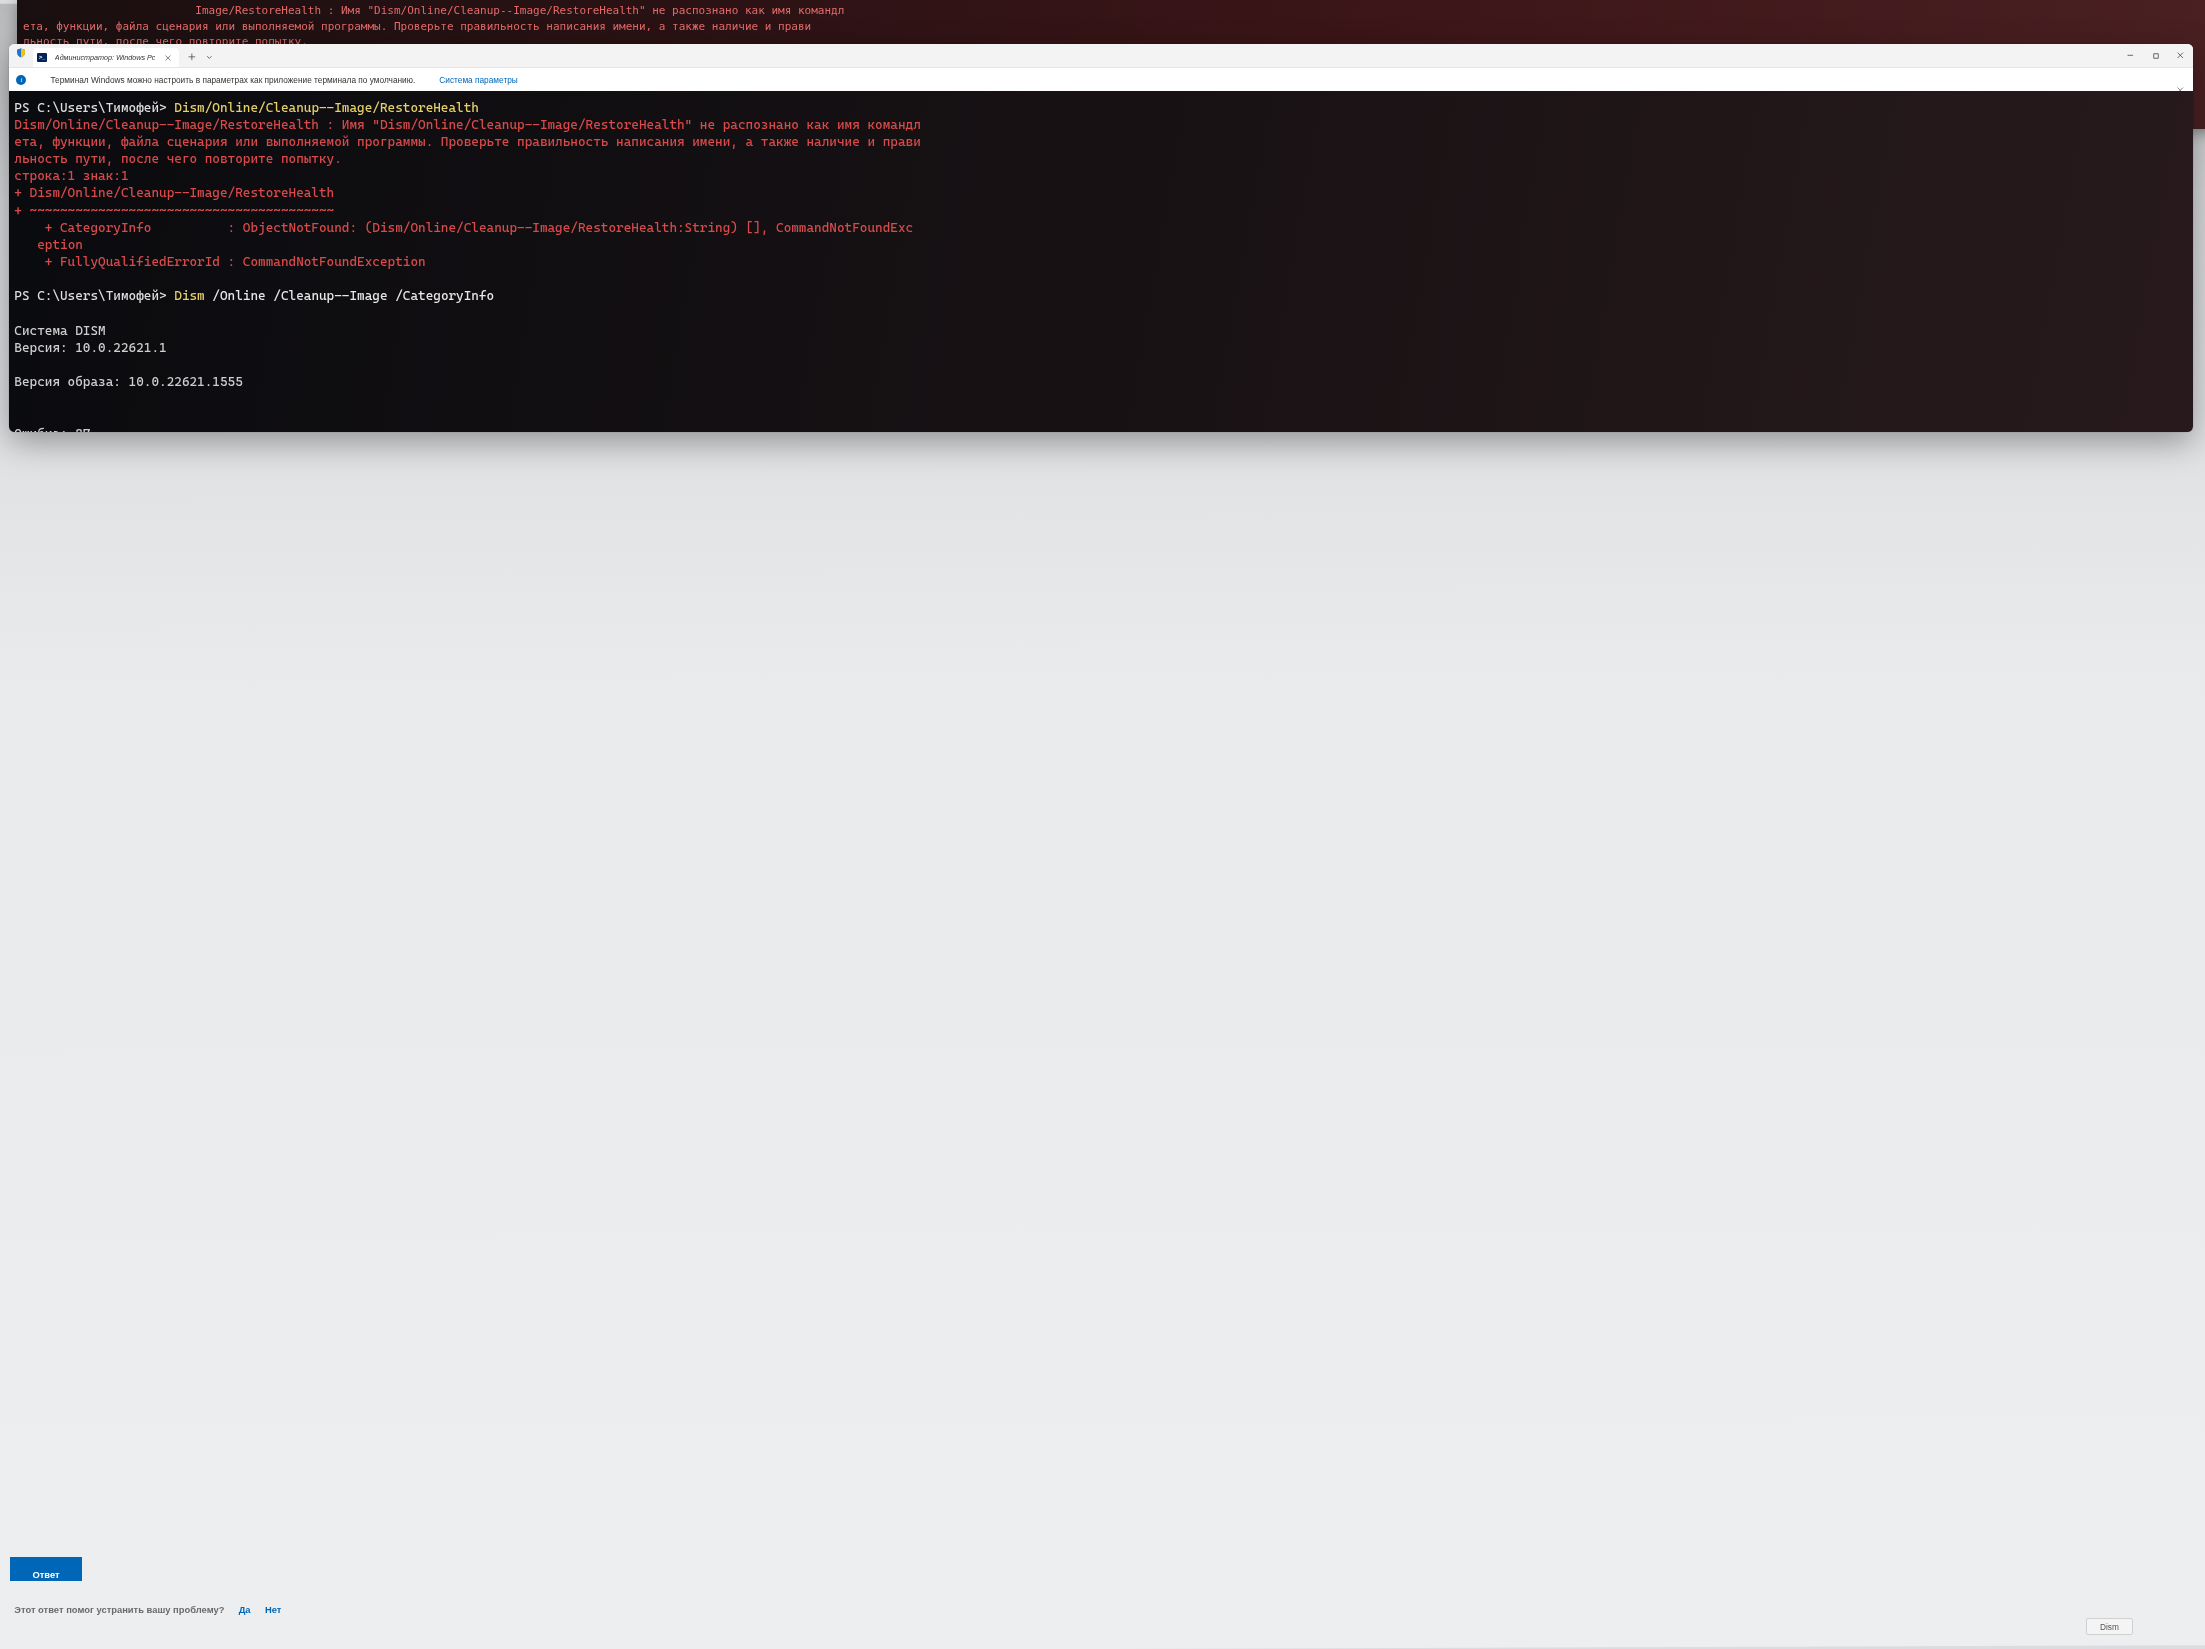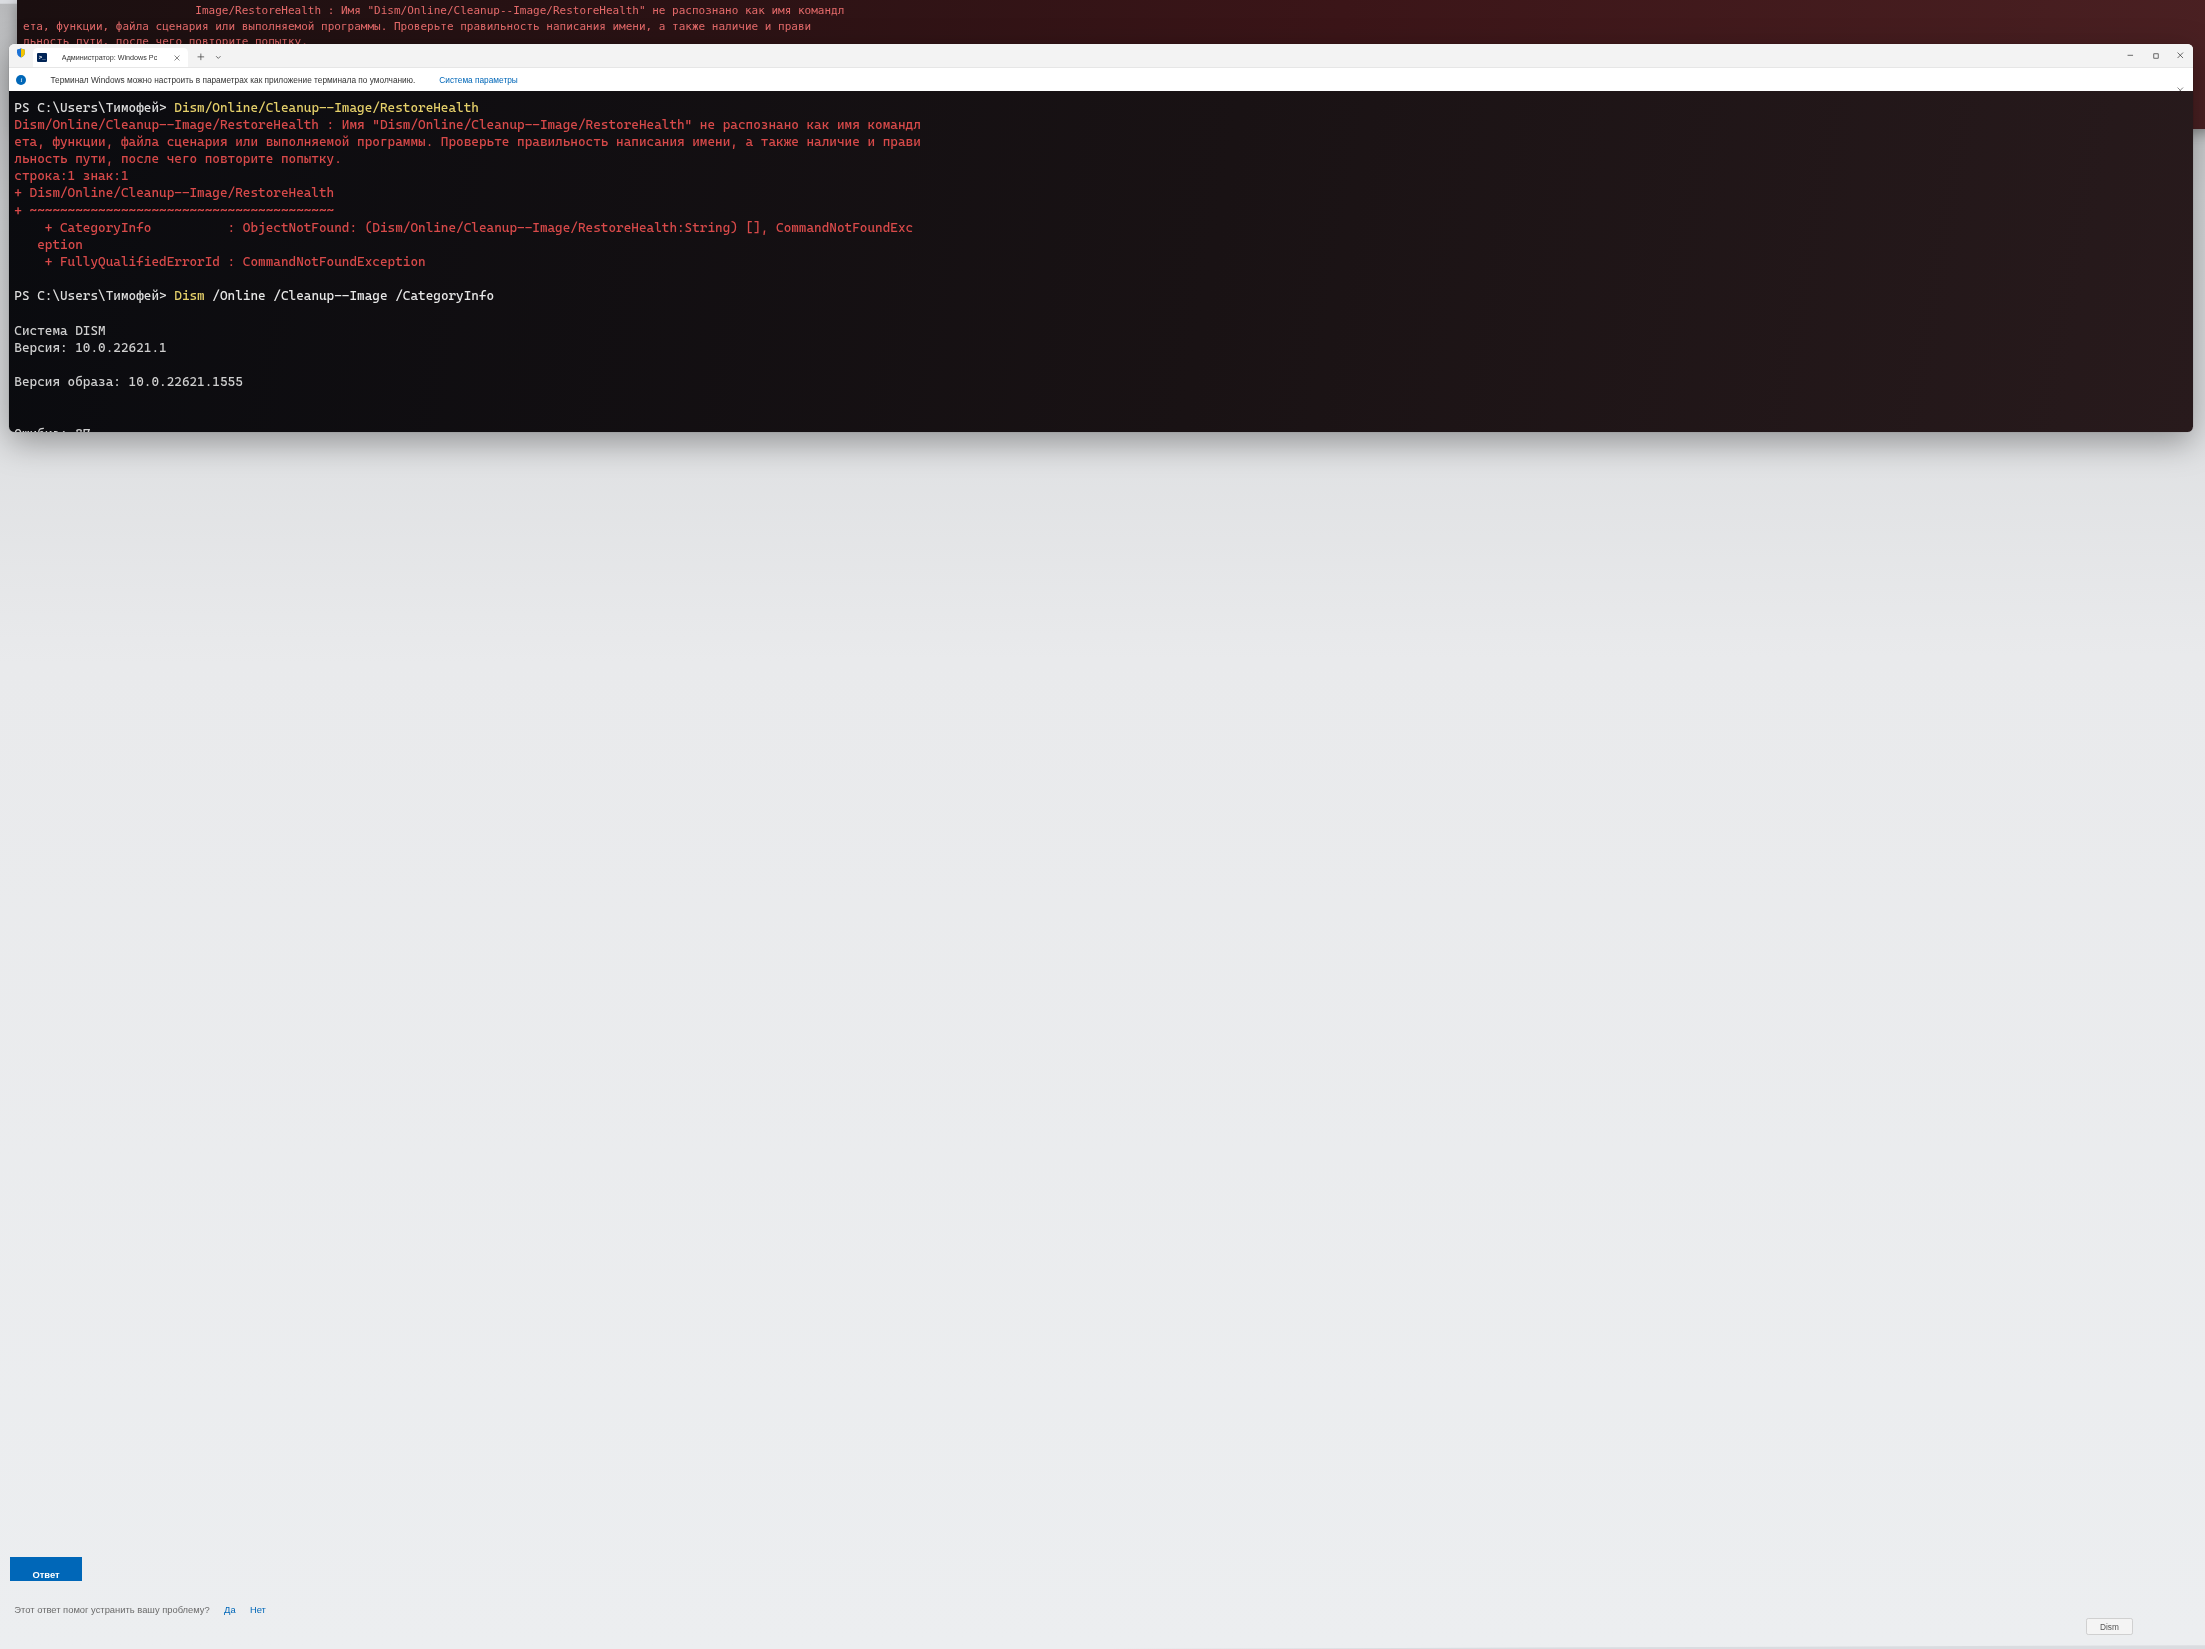--- a/index.html
+++ b/index.html
@@ -1,25 +1,25 @@
 <!DOCTYPE html>
 <html style="font-size:8.8px"><head>
 <meta charset="utf-8">
 <style>
 html,body{margin:0;padding:0;width:100%;height:100%;overflow:hidden;font-family:"Segoe UI",Arial,sans-serif;background:#dadce0;}
 .photo-bg{position:absolute;inset:0;background:linear-gradient(180deg,#b8b9bb 0%,#d5d7d9 12%,#e9eaec 40%,#eceef0 100%);transform:skewY(-0.2deg);}
 .old-term{position:absolute;top:0;left:16.5px;right:-11px;height:122px;background:linear-gradient(95deg,#1a0f10 0%,#3b1518 60%,#4a2022 100%);color:#e46a6a;font-family:Consolas,monospace;font-size:11px;line-height:1.4;padding:3.3px 6.6px;white-space:pre-wrap;border-radius:0 0 4.4px 4.4px;box-shadow:0 3.3px 14.3px rgba(0,0,0,.35);overflow:hidden;}
 .answer-btn{position:absolute;left:10px;bottom:68px;width:72px;height:24px;background:#0067b8;color:#fff;border:none;font-size:9.4px;font-weight:600;display:flex;align-items:flex-end;justify-content:center;cursor:pointer;}
-.feedback-row{position:absolute;left:14.3px;bottom:34px;display:flex;align-items:flex-end;gap:14.3px;font-size:9.4px;color:#6b6b6b;}
+.feedback-row{position:absolute;left:14.3px;bottom:34px;display:flex;align-items:flex-end;gap:14.3px;font-size:9.4px;color:#6b6b6b;font-weight:bold;}
 .feedback-row a{color:#0067b8;text-decoration:none;cursor:pointer;}
 .alice-badge{position:absolute;right:72px;bottom:14.3px;background:#f4f4f4;border:0.6px solid #d0d0d0;border-radius:2.2px;padding:2.2px 13.2px;font-size:8.3px;color:#555;}
 .term-window{position:absolute;top:44px;left:8.8px;right:12px;height:388px;background:#fff;border-radius:5.5px;box-shadow:0 10px 33px rgba(0,0,0,.35),0 0 0 0.6px rgba(0,0,0,.08);display:flex;flex-direction:column;overflow:hidden;}
 .titlebar{height:23px;display:flex;align-items:flex-end;background:#f3f3f3;border-bottom:none;position:relative;}
 .shield{width:10px;height:10px;margin:0 4.4px 5.5px 7.7px;align-self:center;}
-.tab{height:19px;margin-left:2.2px;background:#fff;border-radius:4.4px 4.4px 0 0;display:flex;align-items:center;gap:15px;padding:0 5.5px 0 4.4px;min-width:127px;position:relative;}
+.tab{height:19px;margin-left:2.2px;background:#fff;border-radius:4.4px 4.4px 0 0;display:flex;align-items:center;gap:8px;padding:0 5.5px 0 4.4px;min-width:127px;position:relative;font-style:italic;}
 .tab .ps-icon{width:9.4px;height:9.4px;background:#012456;border-radius:1.1px;display:flex;align-items:center;justify-content:center;color:#fff;font-size:6px;font-weight:bold;}
 .tab .title{font-size:7.2px;color:#333;white-space:nowrap;overflow:hidden;text-overflow:ellipsis;flex:1;}
 .tab .close{width:10px;height:10px;display:flex;align-items:center;justify-content:center;color:#555;font-size:7.7px;border-radius:1.7px;cursor:pointer;}
 .newtab{width:17.6px;height:17.6px;margin:0 0 1.1px 4.4px;display:flex;align-items:center;justify-content:center;color:#555;font-size:10px;cursor:pointer;border-radius:2.2px;}
 .dd{width:15.4px;height:17.6px;margin:0 0 1.1px 1.1px;display:flex;align-items:center;justify-content:center;color:#555;cursor:pointer;border-radius:2.2px;}
 .tb-spacer{flex:1;}
 .winbtn{width:25px;height:23px;display:flex;align-items:center;justify-content:center;color:#222;cursor:pointer;}
 .infobar{height:23px;display:flex;align-items:center;gap:24px;padding:0 7.7px;border-top:0.6px solid #e6e6e6;font-size:8.3px;color:#333;position:relative;}
 .info-icon{width:10px;height:10px;border-radius:50%;background:#0067b8;color:#fff;display:flex;align-items:center;justify-content:center;font-size:6.6px;font-style:italic;font-family:Georgia,serif;flex-shrink:0;}
 .info-link{color:#0067b8;text-decoration:none;cursor:pointer;}

